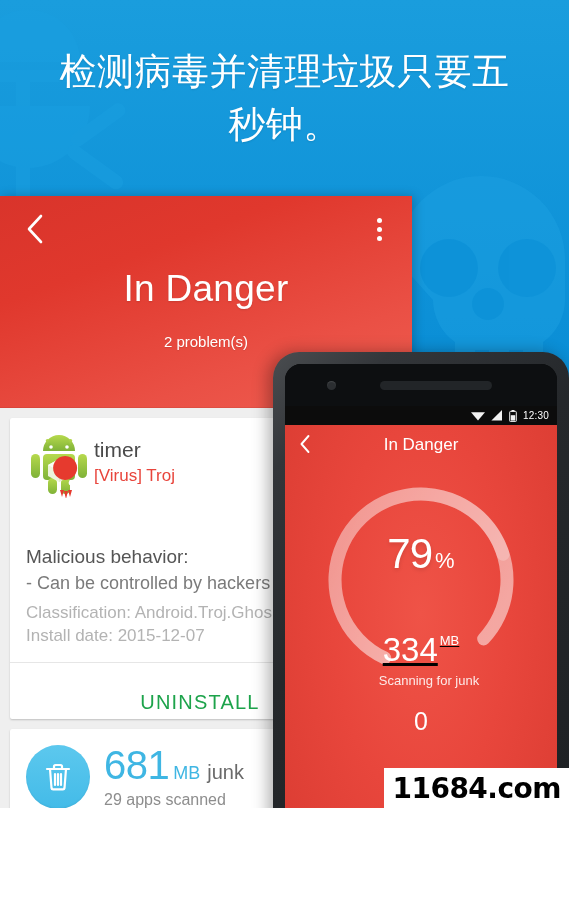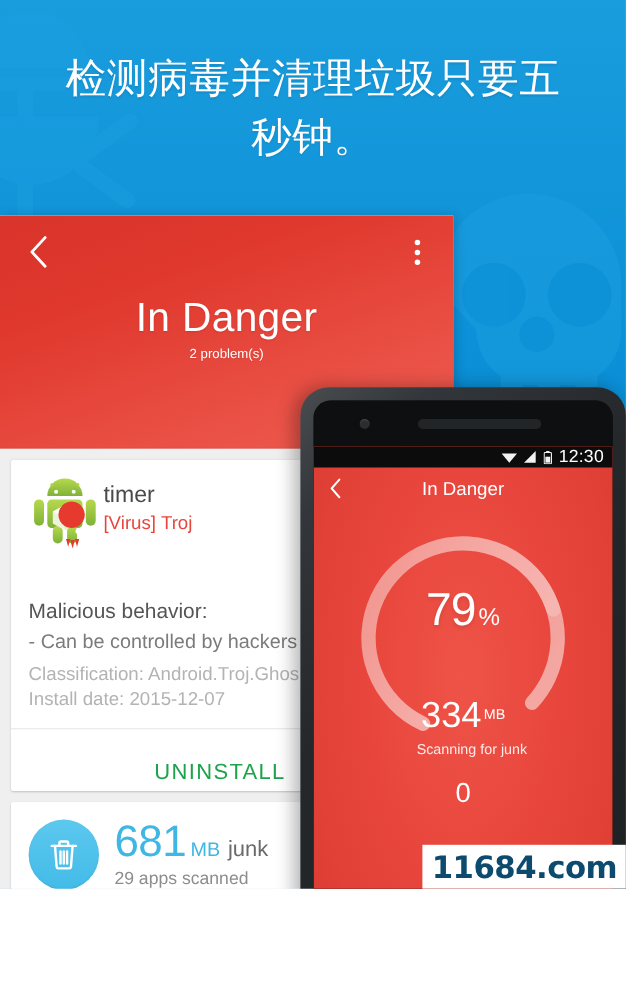--- a/index.html
+++ b/index.html
@@ -83,23 +83,23 @@
     display:block; width:5px; height:5px; border-radius:50%;
     background:#fff;
   }
   .app-title {
     position:absolute; left:0; right:0; top:72px;
     text-align:center; color:#fff;
     font-size: 37px; font-weight: 400; letter-spacing: 0.3px;
     text-shadow: 0 1px 2px rgba(0,0,0,0.12);
   }
   .app-subtitle {
-    position:absolute; left:0; right:0; top:118px;
+    position:absolute; left:0; right:0; top:137px;
     text-align:center; color:#ffffff;
-    font-size: 12px; font-weight: 400;
+    font-size: 15px; font-weight: 400;
     text-shadow: 0 1px 1px rgba(0,0,0,0.10);
   }
 
   .app-body {
     position: relative;
     padding: 10px 10px 0 10px;
     background: #efefef;
     height: 492px;
   }
 
@@ -210,21 +210,21 @@
     position: relative;
     height: calc(100% - 42px);
     background: radial-gradient(ellipse at 50% 42%, #ef5347 0%, #e8463c 46%, #d93b31 100%);
     overflow:hidden;
   }
   .statusbar {
     height: 19px; background: #0c0c0c;
     display:flex; align-items:center; justify-content:flex-end;
     padding-right: 8px; gap: 6px;
   }
-  .sb-time { color:#ffffff; font-size: 16px; letter-spacing:0.2px; }
+  .sb-time { color:#ffffff; font-size: 10px; letter-spacing:0.2px; }
   .statusbar svg { display:block; }
   .ph-appbar {
     height: 40px; position: relative;
     display:flex; align-items:center; justify-content:center;
   }
   .ph-back { position:absolute; left: 14px; top: 9px; cursor:pointer; }
   .ph-title { color:#fff; font-size: 17px; font-weight: 400; }
 
   .gauge-wrap {
     position: relative;
@@ -238,21 +238,21 @@
   }
   .pct-row { display:flex; align-items:baseline; justify-content:center; }
   .pct-num {
     font-size: 42px; color:#fff; font-weight:300; line-height:1;
     letter-spacing:-1px; text-shadow: 0 2px 4px rgba(0,0,0,0.12);
   }
   .pct-sym { font-size: 22px; color:#fff; margin-left: 3px; font-weight:300; }
 
   .mb-row {
     position:absolute; left:0; right:0; top: 158px;
-    display:flex; align-items:center; justify-content:center;
+    display:flex; align-items:flex-start; justify-content:center;text-decoration:underline;
   }
   .mb-num { font-size: 33px; color:#fff; font-weight:300; line-height:1; }
   .mb-unit { font-size: 13px; color:#fff; margin-left: 2px; }
   .scan-label {
     position:absolute; left:16px; right:0; top: 198px;
     text-align:center; color: rgba(255,255,255,0.88); font-size: 13px;
   }
   .zero-line {
     text-align:center; color:#fff; font-size: 25px; font-weight:300;
     margin-top: 22px;
@@ -276,21 +276,21 @@
   }
 
   
   .watermark {
     position:absolute; right: 0; bottom: 0;
     background: #ffffff;
     padding: 4px 8px 3px 8px;
     display:flex; align-items:center;
   }
   .watermark-text {
-    color: #0c4a6e;
+    color: #000000;
     font-size: 28px;
     font-weight: 700;
     font-family: "DejaVu Sans", sans-serif;
     letter-spacing: -0.5px;
   }
 </style>
 </head>
 <body>
 
 <div class="screen">

